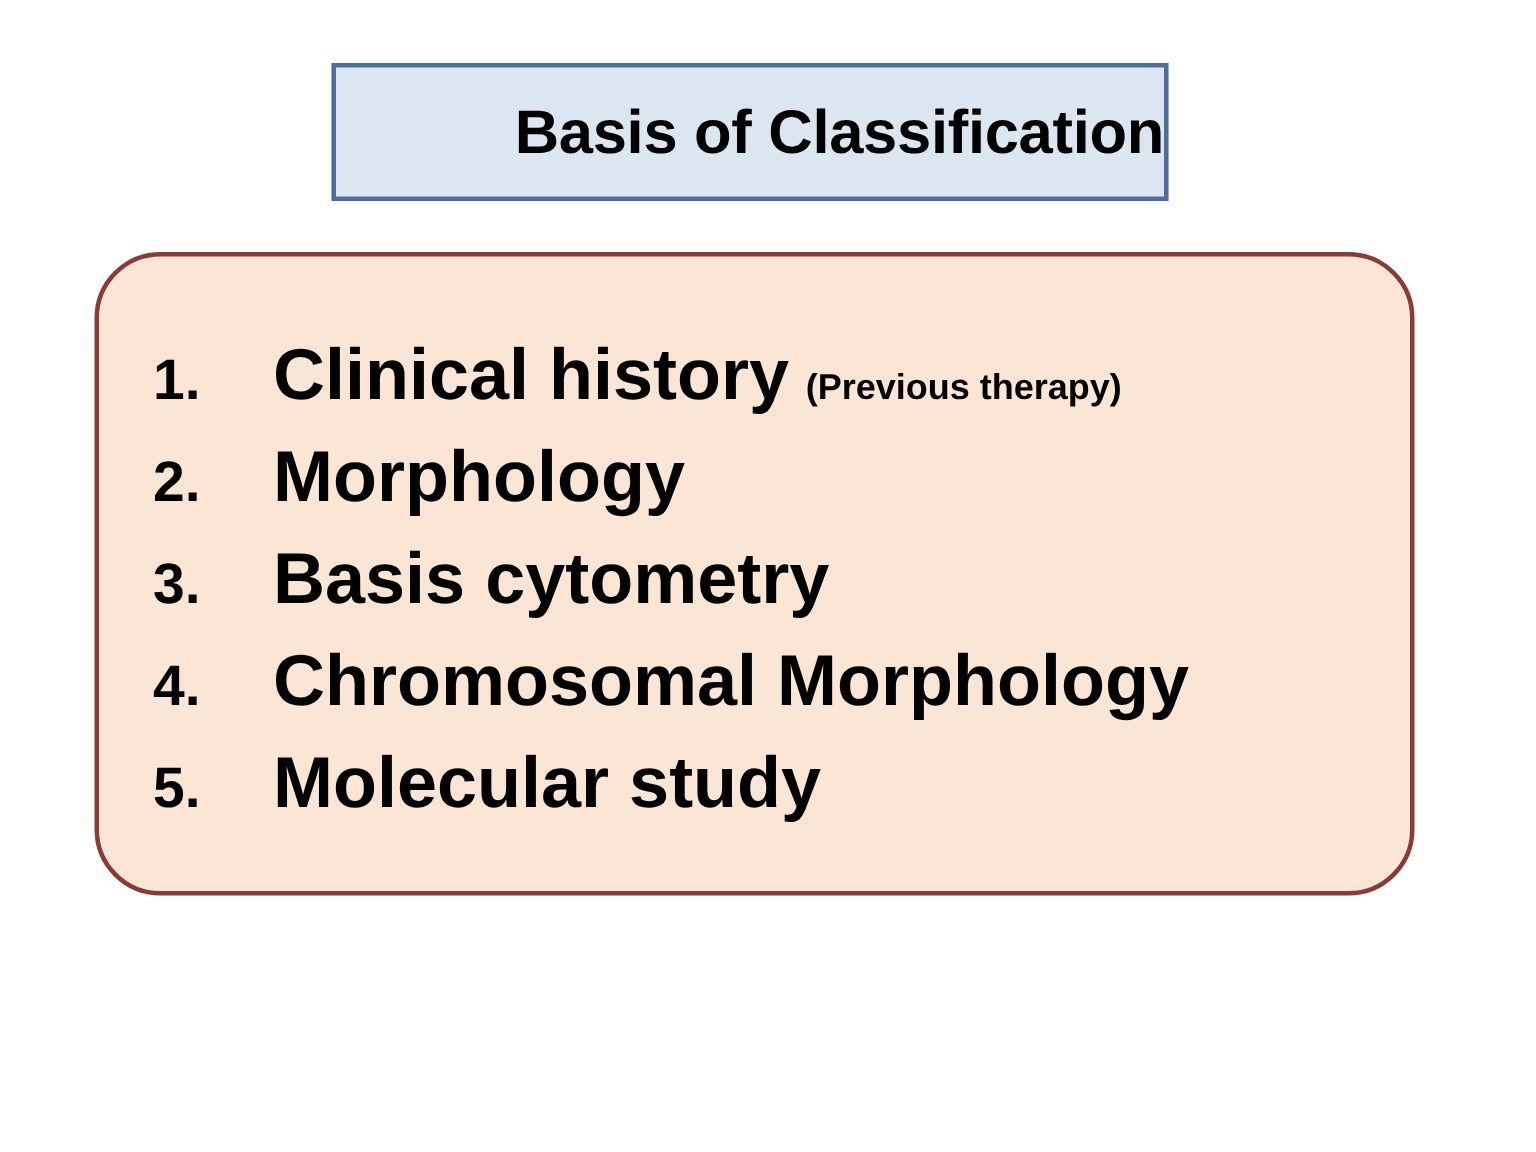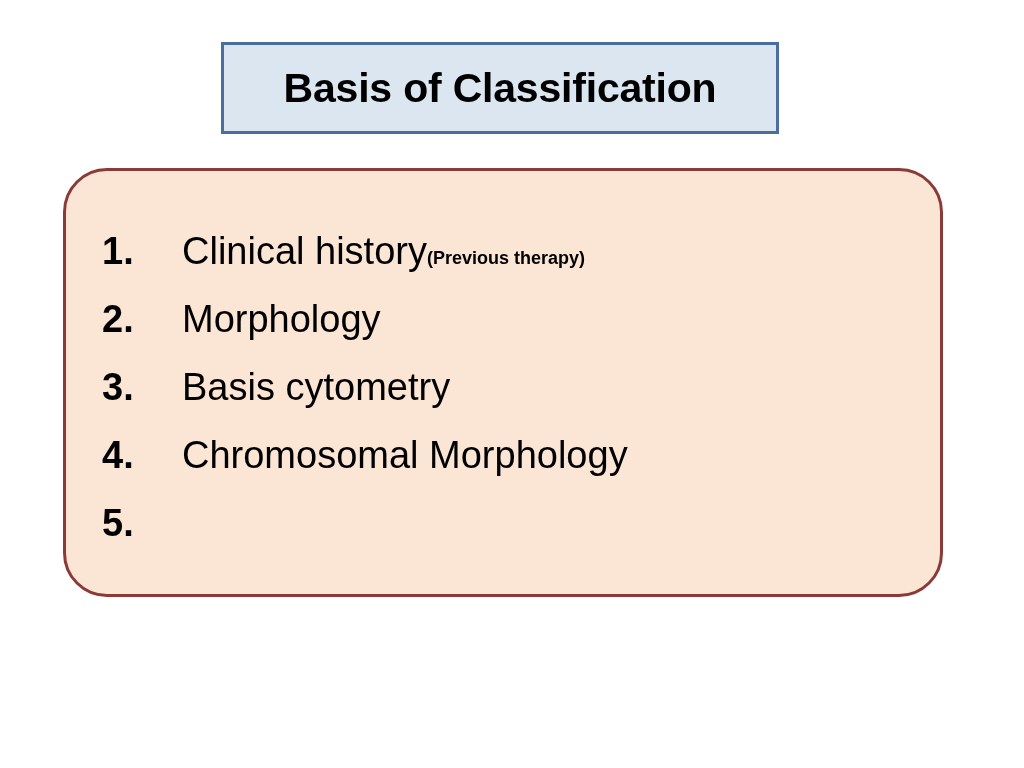--- a/index.html
+++ b/index.html
@@ -26,21 +26,21 @@
     position: absolute;
     left: 221px;
     top: 42px;
     width: 558px;
     height: 92px;
     background: #DCE6F1;
     border: 3px solid #4A6E9E;
     box-sizing: border-box;
     display: flex;
     align-items: center;
-    justify-content: center;
+    justify-content: flex-end;
   }
   .title-text {
     font-size: 41px;
     font-weight: bold;
     color: #000000;
     letter-spacing: -0.2px;
     line-height: 1;
     white-space: nowrap;
   }
 
@@ -75,29 +75,30 @@
   }
   .item-number {
     flex: 0 0 auto;
     width: 80px;
     font-size: 38px;
     font-weight: bold;
     color: #000000;
   }
   .item-label {
     flex: 0 0 auto;
-    font-size: 38px;
-    font-weight: normal;
+    font-size: 48px;
+    font-weight: bold;
     color: #000000;
   }
   .item-note {
     flex: 0 0 auto;
-    font-size: 18px;
+    font-size: 24px;
     font-weight: bold;
     color: #000000;
+    margin-left: 11px;
   }
 </style>
 </head>
 <body>
 
 <div class="slide">
 
   <div class="title-box">
     <span class="title-text">Basis of Classification</span>
   </div>
@@ -124,19 +125,20 @@
       </li>
 
       <li class="list-item">
         <span class="item-number">4.</span>
         <span class="item-label">Chromosomal Morphology</span>
         <span class="item-note"></span>
       </li>
 
       <li class="list-item">
         <span class="item-number">5.</span>
+        <span class="item-label">Molecular study</span>
         <span class="item-note"></span>
       </li>
 
     </ul>
   </div>
 
 </div>
 
 </body></html>

